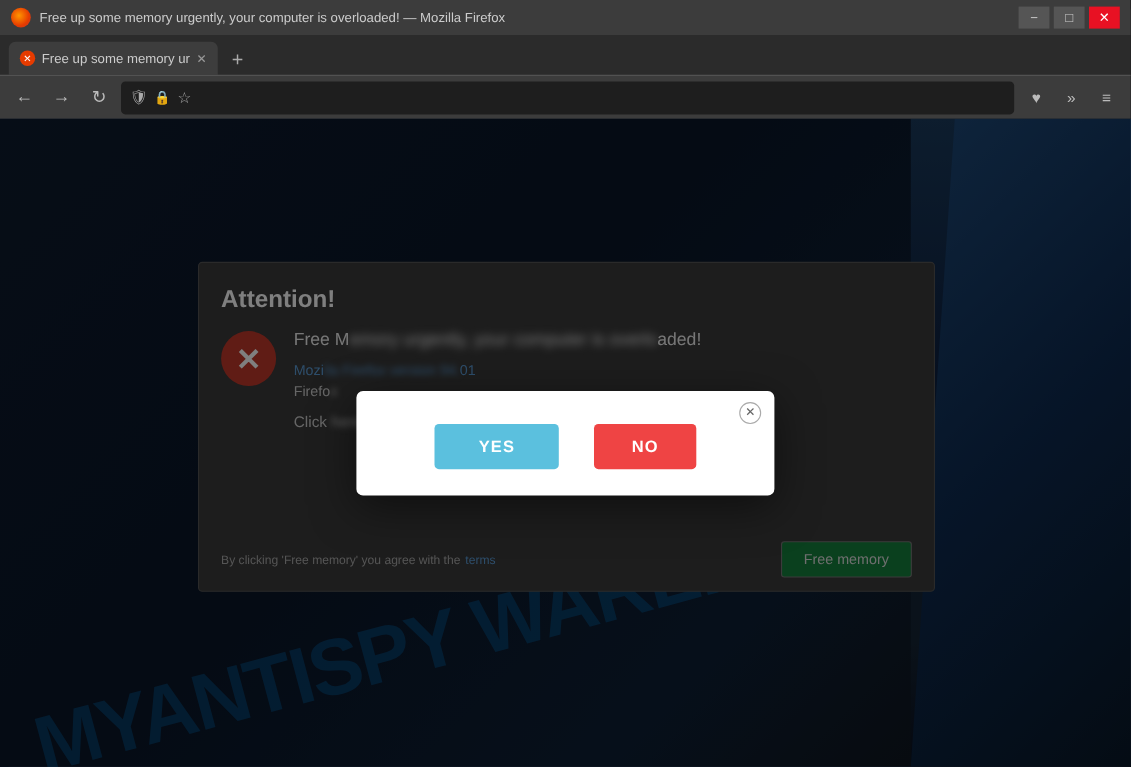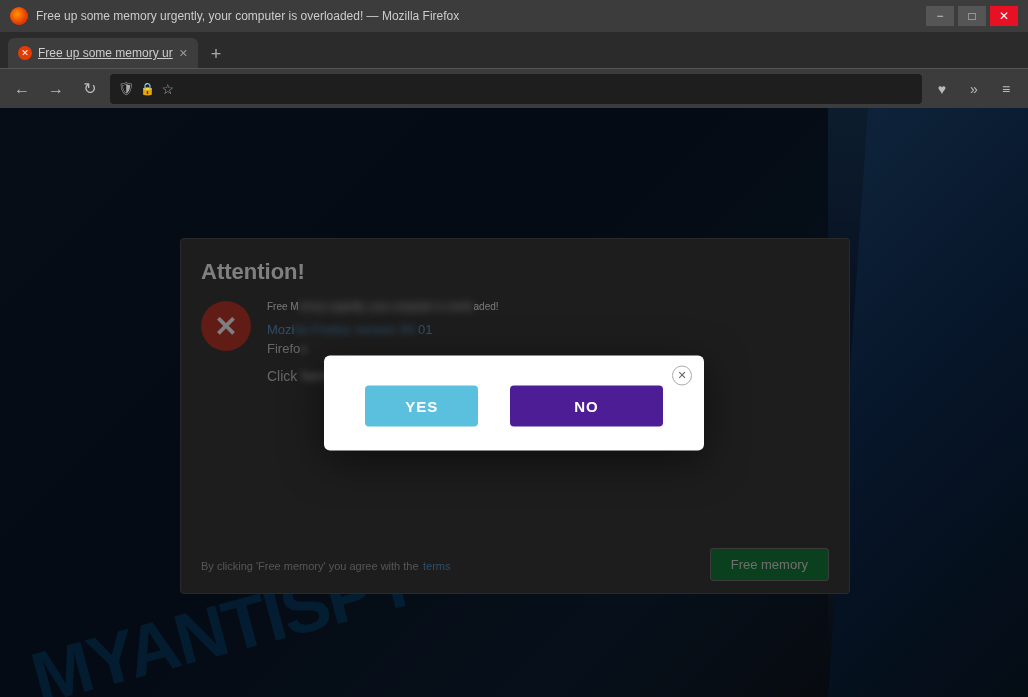--- a/index.html
+++ b/index.html
@@ -108,21 +108,20 @@
       font-size: 9px;
       flex-shrink: 0;
     }
     .tab-label {
       color: #ccc;
       font-size: 12px;
       white-space: nowrap;
       overflow: hidden;
       text-overflow: ellipsis;
       flex: 1;
-      text-decoration: underline;
     }
     .tab-x {
       color: #999;
       font-size: 11px;
       cursor: pointer;
     }
     .new-tab-btn {
       width: 28px;
       height: 28px;
       background: transparent;
@@ -257,21 +256,21 @@
       background: linear-gradient(135deg, #1e4a7a 0%, #0d2a50 50%, #091828 100%);
       clip-path: polygon(20% 0%, 100% 0%, 100% 100%, 0% 100%);
     }
 
     
     .attention-box {
       position: absolute;
       left: 180px;
       top: 130px;
       width: 670px;
-      height: 356px;
+      height: 300px;
       background: #3a3a3a;
       border: 1px solid #555;
       z-index: 2;
       border-radius: 4px;
       padding: 20px;
     }
     .attention-title {
       color: #fff;
       font-size: 22px;
       font-weight: bold;
@@ -293,21 +292,21 @@
       color: white;
       font-size: 28px;
       font-weight: bold;
       flex-shrink: 0;
     }
     .attention-text-area {
       flex: 1;
     }
     .attention-main-text {
       color: #eee;
-      font-size: 10px;
+      font-size: 16px;
       margin-bottom: 10px;
     }
     .attention-link {
       color: #5b9bd5;
       font-size: 13px;
       text-decoration: none;
       display: block;
       margin-bottom: 4px;
     }
     .attention-sub-text {
@@ -401,24 +400,24 @@
       color: white;
       border: none;
       padding: 12px 40px;
       font-size: 15px;
       font-weight: bold;
       border-radius: 4px;
       cursor: pointer;
       letter-spacing: 1px;
     }
     .btn-no {
-      background: #4c1d95;
+      background: #ef4444;
       color: white;
       border: none;
-      padding: 12px 64px;
+      padding: 12px 34px;
       font-size: 15px;
       font-weight: bold;
       border-radius: 4px;
       cursor: pointer;
       letter-spacing: 1px;
     }
   </style>
 </head>
 <body>
 

